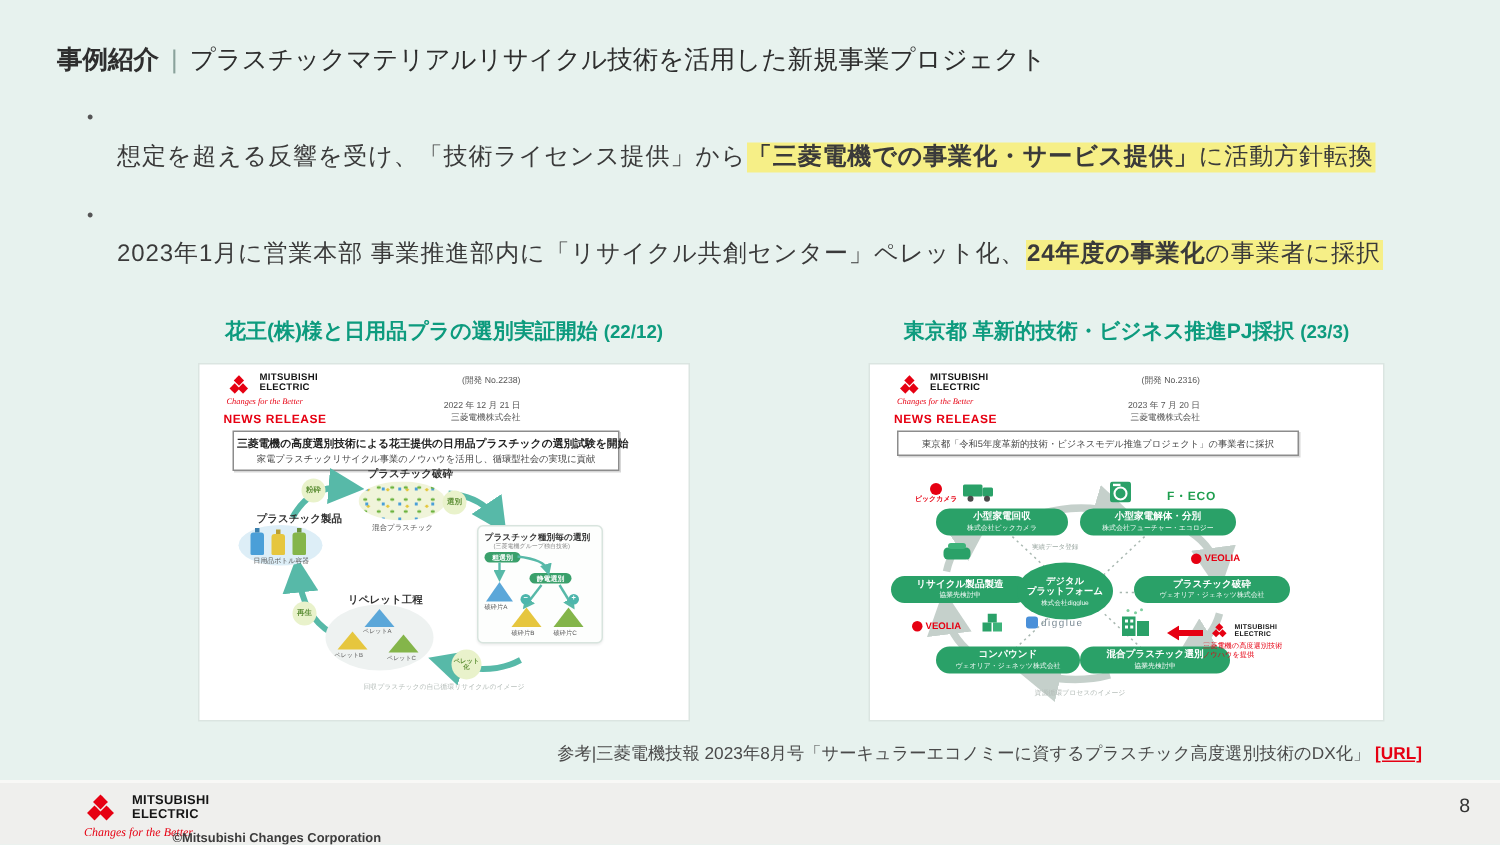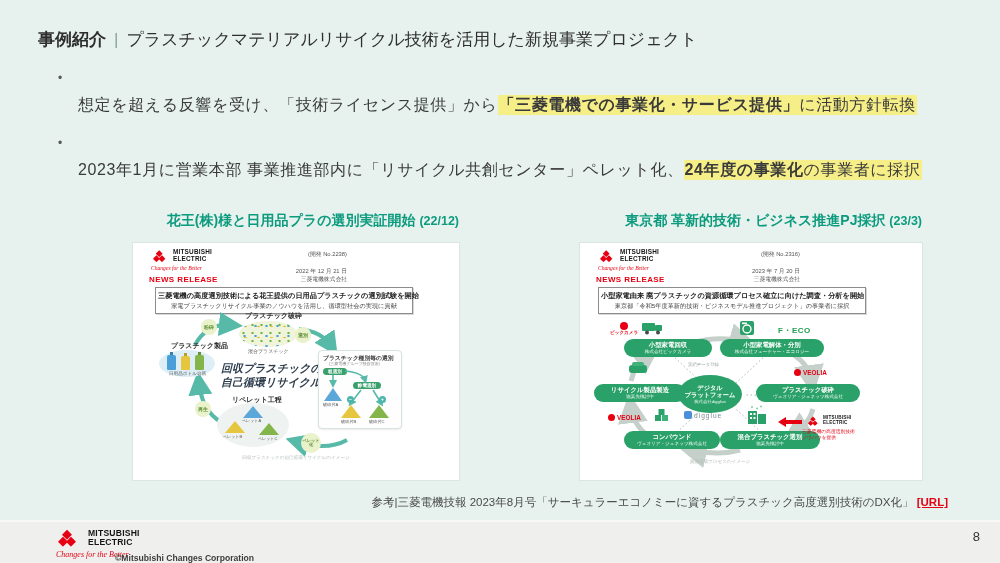--- a/index.html
+++ b/index.html
@@ -17,21 +17,21 @@
   .title-sep{color:#8aa29b;margin:0 8px;font-weight:300;}
 
   
   .bullets{left:58px;top:66px;width:900px;font-size:16px;line-height:1.62;color:#3a3a3a;letter-spacing:0.6px;}
   .bullet{display:flex;margin-bottom:13px;}
   .bmark{width:20px;flex:none;font-size:12px;padding-top:3px;color:#555;}
   .hl{background:#f6ef87;padding:1px 1px 2px 1px;}
   .hl b{font-weight:bold;}
 
   
-  .cap{top:212px;text-align:right;font-size:14px;font-weight:bold;color:#0d9b7e;white-space:nowrap;}
+  .cap{top:212px;text-align:center;font-size:14px;font-weight:bold;color:#0d9b7e;white-space:nowrap;}
   .cap .cap-date{font-weight:bold;font-size:12.5px;}
 
   
   .panel{background:#fff;box-shadow:0 0 0 1px rgba(0,0,0,0.05);}
   .mlogo span{position:absolute;color:#e60012;line-height:1;}
   .mlogo .d1{left:.31em;top:0;}
   .mlogo .d2{left:0;top:.52em;}
   .mlogo .d3{left:.62em;top:.52em;}
   .brandtxt{font-weight:bold;color:#151515;line-height:1.02;letter-spacing:0.2px;}
   .tagline{font-family:"Liberation Serif",serif;font-style:italic;font-weight:normal;color:#e60012;}
@@ -150,24 +150,20 @@
   <div class="abs tinylabel" style="left:115px;top:105px;font-size:5px;">混合プラスチック</div>
 
   <div class="abs dlabel" style="left:38px;top:98px;font-size:7px;">プラスチック製品</div>
   <div class="abs pool" style="left:26px;top:107px;width:56px;height:27px;">
     <div class="bottle" style="left:8px;top:5px;width:9px;height:15px;background:#4a9fd8;"></div>
     <div class="bottle" style="left:22px;top:6px;width:9px;height:14px;background:#e6c63e;"></div>
     <div class="bottle" style="left:36px;top:5px;width:9px;height:15px;background:#84b54a;"></div>
   </div>
   <div class="abs tinylabel" style="left:36px;top:128px;font-size:4.6px;">日用品ボトル容器</div>
 
-  <div class="abs centerTxt" style="left:88px;top:119px;font-size:11px;">
-    <div>回収プラスチックの</div>
-    <div>自己循環リサイクル</div>
-  </div>
 
   <div class="abs sortbox" style="left:185px;top:107px;width:82px;height:77px;">
     <div class="abs dlabel" style="left:4px;top:3px;font-size:5.8px;">プラスチック種別毎の選別</div>
     <div class="abs tinylabel" style="left:10px;top:10px;font-size:4px;color:#888;">(三菱電機グループ独自技術)</div>
     <div class="abs gpill" style="left:4px;top:17px;width:24px;font-size:4.6px;padding:1px 0;">粗選別</div>
     <div class="abs gpill" style="left:34px;top:31px;width:28px;font-size:4.6px;padding:1px 0;">静電選別</div>
     <svg class="abs" style="left:0;top:0;" width="82" height="77">
       <defs>
           <marker id="sa" markerWidth="5" markerHeight="5" refX="2.5" refY="2.5" orient="auto">
             <path d="M0,0 L5,2.5 L0,5 Z" fill="#57b9a8"></path>
@@ -218,21 +214,20 @@
     <div>ELECTRIC</div>
   </div>
   <div class="abs tagline" style="left:18px;top:22px;font-size:5.6px;">Changes for the Better</div>
   <div class="abs nr-meta" style="right:122px;top:7px;font-size:5.8px;">
     <div>(開発 No.2316)</div>
     <div style="margin-top:8px;">2023 年 7 月 20 日</div>
     <div>三菱電機株式会社</div>
   </div>
   <div class="abs newsrel" style="left:16px;top:32px;font-size:8px;">NEWS RELEASE</div>
   <div class="abs hbox" style="left:18px;top:44px;width:262px;">
-    <div class="h1">小型家電由来 廃プラスチックの資源循環プロセス確立に向けた調査・分析を開始</div>
     <div class="h2">東京都「令和5年度革新的技術・ビジネスモデル推進プロジェクト」の事業者に採択</div>
   </div>
 
   <svg class="abs" style="left:0;top:0;" width="342" height="237">
     <defs>
         <marker id="ga" markerWidth="6" markerHeight="6" refX="3" refY="3" orient="auto">
           <path d="M0,0 L6,3 L0,6 Z" fill="#c5d0cb"></path>
         </marker>
       </defs>
     <path d="M112,100 Q140,92 164,99" stroke="#c5d0cb" stroke-width="5" fill="none" marker-end="url(#ga)"></path>

